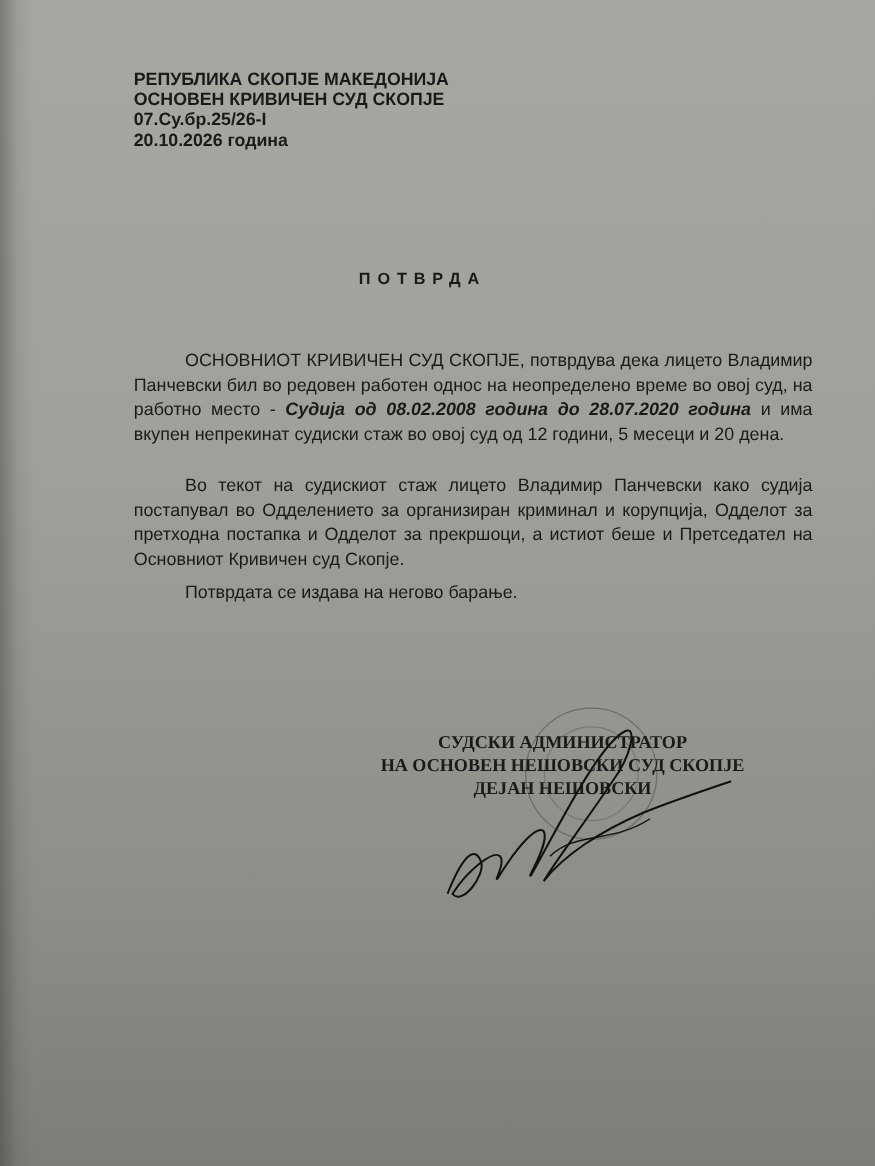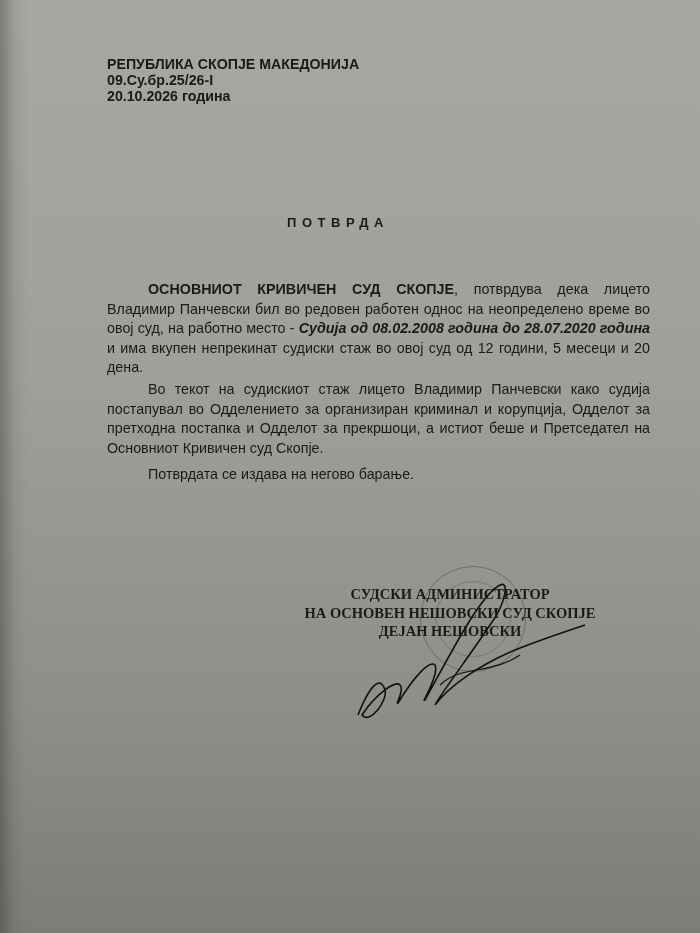--- a/index.html
+++ b/index.html
@@ -12,35 +12,36 @@
     position: absolute; left: 0; top: 0; width: 28px; height: 933px;
     background: linear-gradient(90deg, rgba(40,40,40,0.35) 0%, rgba(80,80,80,0.12) 50%, rgba(0,0,0,0) 100%);
   }
   .header { position: absolute; left: 107px; top: 56px; font-weight: bold; font-size: 14.2px; line-height: 16.2px; }
   .title { position: absolute; left: 0; width: 668px; top: 215px; text-align: center; font-weight: bold; font-size: 13px; letter-spacing: 5.5px; padding-left: 8px; box-sizing: border-box; }
   .para { position: absolute; left: 107px; width: 543px; font-size: 14.3px; line-height: 19.5px; text-align: justify; }
   .p1 { top: 280px; }
   .p2 { top: 380px; }
   .p3 { top: 465px; }
   .indent { display: inline-block; width: 41px; }
-  .b { font-weight: bold; }
+  .b { font-weight: normal; }
   .bi { font-weight: bold; font-style: italic; }
   .sig-block { position: absolute; left: 300px; top: 585px; width: 300px; text-align: center; font-family: "Liberation Serif", serif; font-weight: bold; font-size: 14.5px; line-height: 18.5px; }
   .stamp { position: absolute; left: 420px; top: 566px; width: 104px; height: 104px; border-radius: 50%; border: 1.5px solid rgba(60,60,60,0.45); }
   .stamp-inner { position: absolute; left: 14px; top: 14px; width: 74px; height: 74px; border-radius: 50%; border: 1px solid rgba(60,60,60,0.3); }
   .signature { position: absolute; left: 340px; top: 565px; width: 260px; height: 170px; }
 </style>
 </head>
 <body>
 
 <div class="left-shadow"></div>
 
 <div class="header">
   <div>РЕПУБЛИКА СКОПЈЕ МАКЕДОНИЈА</div>
-  <div>09.Су.бр.25/26-I</div>
+  <div>ОСНОВЕН КРИВИЧЕН СУД СКОПЈЕ</div>
+  <div>07.Су.бр.25/26-I</div>
   <div>20.10.2026 година</div>
 </div>
 
 <div class="title">ПОТВРДА</div>
 
 <div class="para p1"><span class="indent"></span><span class="b">ОСНОВНИОТ КРИВИЧЕН СУД СКОПЈЕ</span><span>, потврдува дека лицето Владимир Панчевски бил во редовен работен однос на неопределено време во овој суд, на работно место - </span><span class="bi">Судија од 08.02.2008 година до 28.07.2020 година</span><span> и има вкупен непрекинат судиски стаж во овој суд од 12 години, 5 месеци и 20 дена.</span></div>
 
 <div class="para p2"><span class="indent"></span><span>Во текот на судискиот стаж лицето Владимир Панчевски како судија постапувал во Одделението за организиран криминал и корупција, Одделот за претходна постапка и Одделот за прекршоци, а истиот беше и Претседател на Основниот Кривичен суд Скопје.</span></div>
 
 <div class="para p3"><span class="indent"></span><span>Потврдата се издава на негово барање.</span></div>

